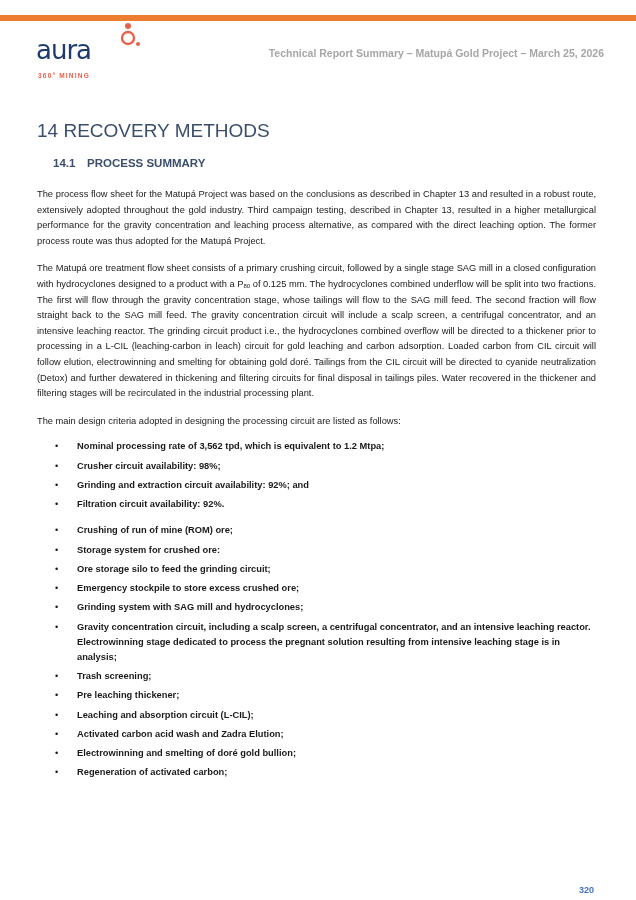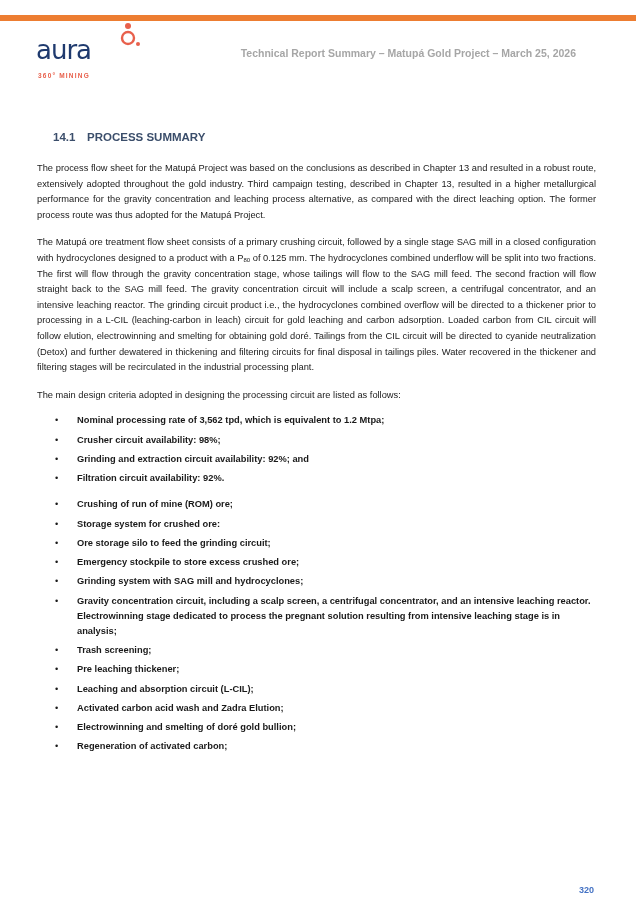--- a/index.html
+++ b/index.html
@@ -50,21 +50,21 @@
       color: #e8604c;
       font-weight: bold;
     }
     .logo-mark {
       position: absolute;
       left: 84px;
       top: -6px;
     }
     .header-title {
       position: absolute;
-      right: 60px;
+      right: 32px;
       top: 47px;
       font-size: 10.5px;
       font-weight: bold;
       color: #a6a6a6;
       white-space: nowrap;
     }
     .content {
       position: absolute;
       left: 37px;
       top: 118px;
@@ -142,20 +142,21 @@
     <circle cx="8" cy="16" r="6" fill="none" stroke="#e8604c" stroke-width="2.4"></circle>
     <circle cx="18" cy="22" r="2" fill="#e8604c"></circle>
   </svg>
   <span class="logo-sub">360° MINING</span>
 </div>
 
 <div class="header-title">Technical Report Summary – Matupá Gold Project – March 25, 2026</div>
 
 <div class="content">
 
+  <h1>14 RECOVERY METHODS</h1>
 
   <h2 style="margin-top:11px;">
     <span class="num">14.1</span><span>PROCESS SUMMARY</span>
   </h2>
 
   <p style="margin-top:10px;">The process flow sheet for the Matupá Project was based on the conclusions as described in Chapter 13 and resulted in a robust route, extensively adopted throughout the gold industry. Third campaign testing, described in Chapter 13, resulted in a higher metallurgical performance for the gravity concentration and leaching process alternative, as compared with the direct leaching option. The former process route was thus adopted for the Matupá Project.</p>
 
   <p style="margin-top:12px;">
     <span>The Matupá ore treatment flow sheet consists of a primary crushing circuit, followed by a single stage SAG mill in a closed configuration with hydrocyclones designed to a product with a P</span><sub>80</sub><span> of 0.125 mm. The hydrocyclones combined underflow will be split into two fractions. The first will flow through the gravity concentration stage, whose tailings will flow to the SAG mill feed. The second fraction will flow straight back to the SAG mill feed. The gravity concentration circuit will include a scalp screen, a centrifugal concentrator, and an intensive leaching reactor. The grinding circuit product i.e., the hydrocyclones combined overflow will be directed to a thickener prior to processing in a L-CIL (leaching-carbon in leach) circuit for gold leaching and carbon adsorption. Loaded carbon from CIL circuit will follow elution, electrowinning and smelting for obtaining gold doré. Tailings from the CIL circuit will be directed to cyanide neutralization (Detox) and further dewatered in thickening and filtering circuits for final disposal in tailings piles. Water recovered in the thickener and filtering stages will be recirculated in the industrial processing plant.</span>
   </p>

